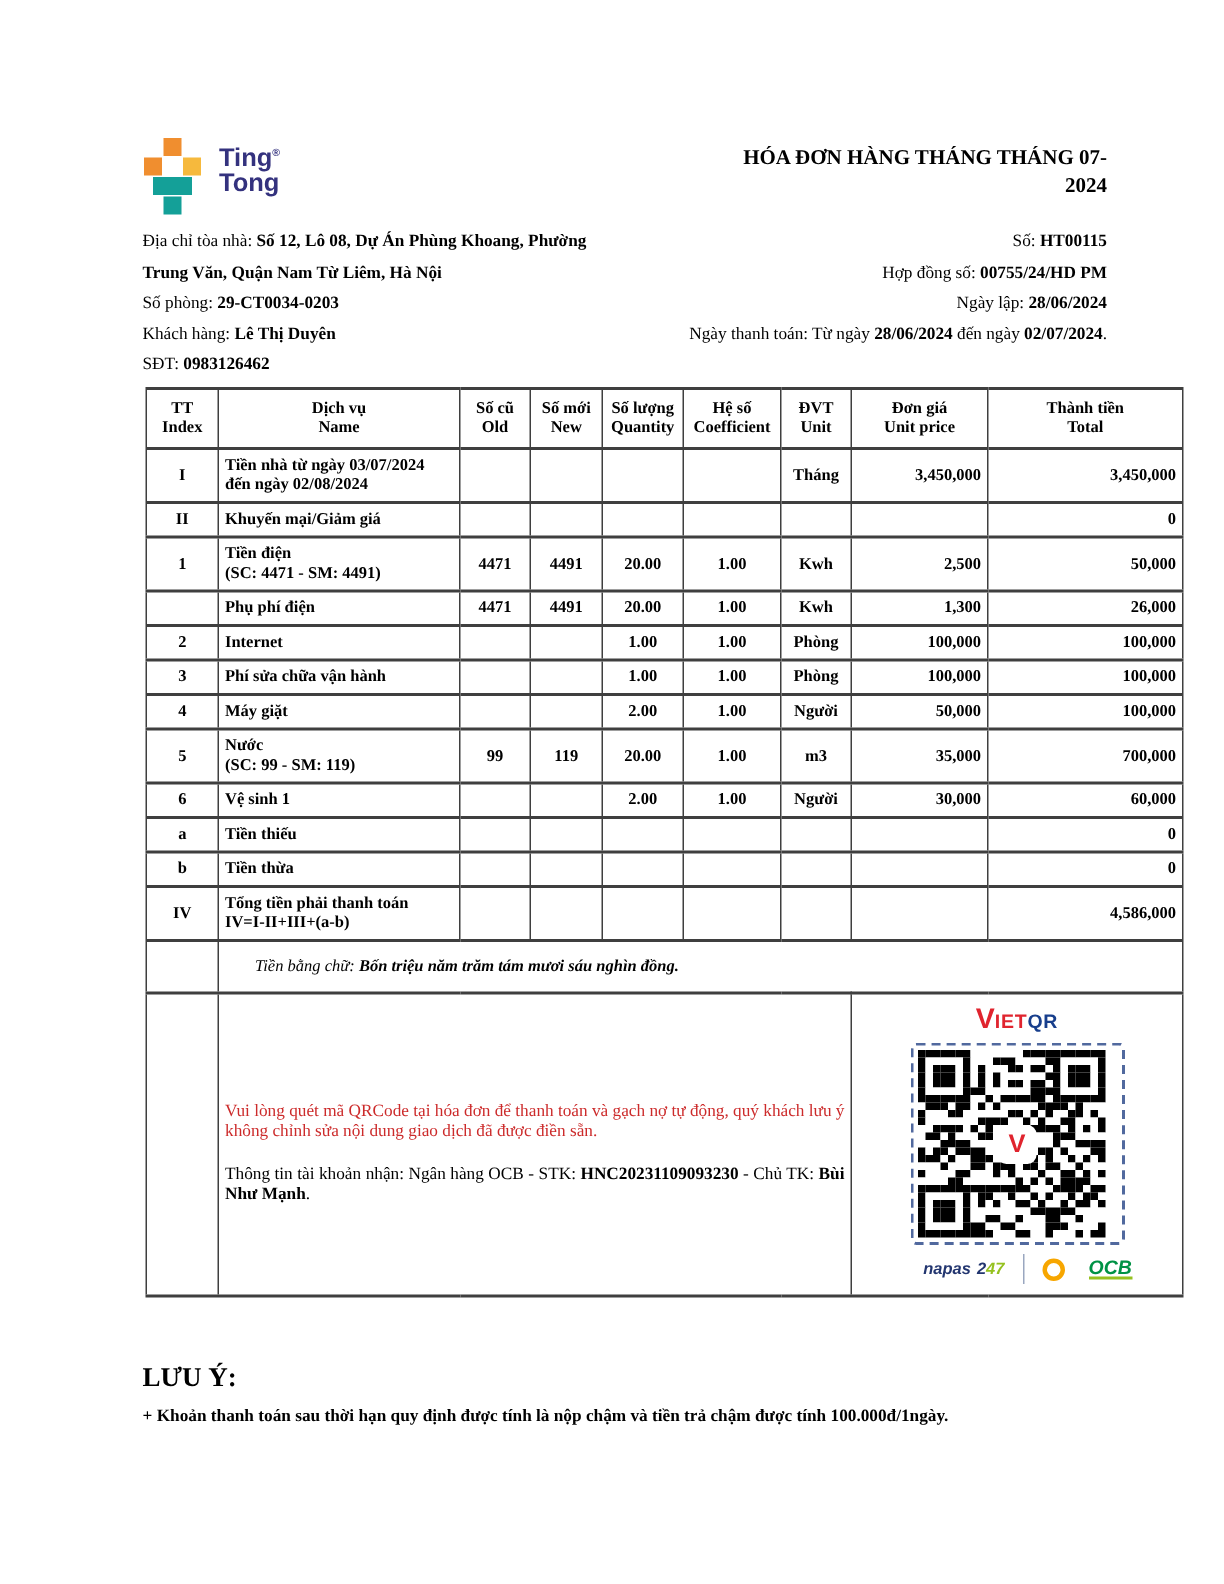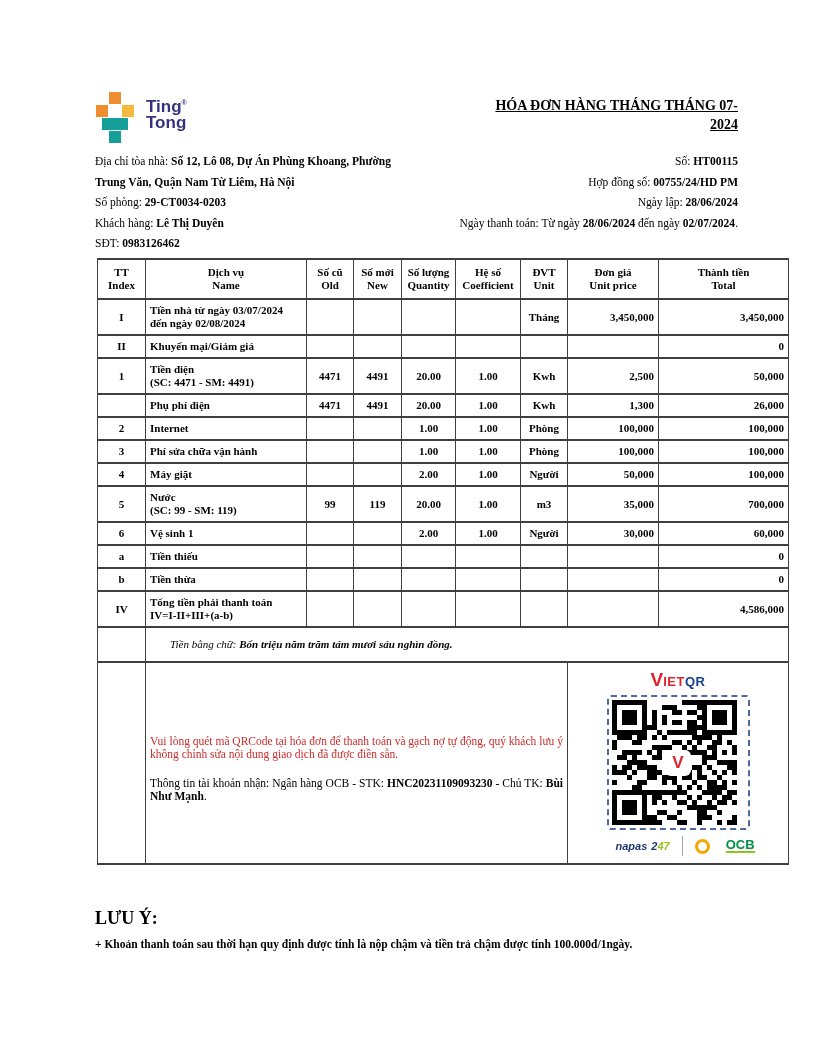--- a/index.html
+++ b/index.html
@@ -14,21 +14,21 @@
   .sq-left{left:1px;top:14px;width:12px;height:12px;background:var(--logo-orange,#F08E2F);}
   .sq-right{left:27px;top:14px;width:12px;height:12px;background:var(--logo-yellow,#F6B93D);}
   .sq-bar{left:7px;top:27px;width:26px;height:12px;background:var(--logo-teal,#14A098);}
   .sq-bottom{left:14px;top:40px;width:12px;height:12px;background:var(--logo-teal,#14A098);}
   .logo-text{font-family:"Liberation Sans","DejaVu Sans",sans-serif;font-weight:bold;
              color:var(--logo-navy,#34327E);font-size:17px;line-height:16px;padding-top:4px;}
   .reg{font-size:7px;vertical-align:super;}
 
   
   .doc-title{position:absolute;top:96px;right:78px;width:300px;text-align:right;
-             font-weight:bold;font-size:14px;line-height:19px;text-decoration:underline;}
+             font-weight:bold;font-size:14px;line-height:19px;}
   .hdr-left{position:absolute;left:95px;top:151px;width:324px;font-size:11.5px;line-height:20.6px;}
   .hdr-right{position:absolute;right:78px;top:151px;width:370px;text-align:right;
              font-size:11.5px;line-height:20.6px;}
 
   
   table.inv{position:absolute;left:97px;top:258px;width:691px;border-collapse:collapse;
             table-layout:fixed;font-size:11px;font-weight:bold;}
   table.inv th,table.inv td{border:1px solid #3f3f3f;border-top-width:2px;border-bottom-width:2px;
             padding:4px;line-height:13px;vertical-align:middle;overflow:hidden;}
   table.inv thead th{height:30px;text-align:center;}
@@ -62,21 +62,21 @@
              background:#fff;border-radius:6px;display:flex;align-items:center;justify-content:center;}
   .qr-center span{color:var(--vietqr-red,#E0242E);font-family:"Liberation Sans",sans-serif;
                   font-weight:bold;font-size:17px;line-height:1;}
   .pay-brands{display:flex;align-items:center;justify-content:center;gap:12px;
               font-family:"Liberation Sans","DejaVu Sans",sans-serif;}
   .napas{font-style:italic;font-weight:bold;font-size:11px;color:var(--napas-navy,#22356F);margin-left:14px;}
   .napas i{font-style:italic;}
   .n-navy{margin-left:4px;color:var(--napas-navy,#22356F);}
   .n-green{color:var(--napas-green,#95C11F);}
   .brand-sep{width:1px;height:20px;background:#9aa7c0;}
-  .ocb{display:inline-flex;align-items:center;gap:16px;}
+  .ocb{display:inline-flex;align-items:center;gap:16px;font-style:italic;}
   .ocb-ring{width:9px;height:9px;border:3.5px solid var(--ocb-orange,#F7A600);border-radius:50%;}
   .ocb-text{color:var(--ocb-green,#009245);font-weight:bold;font-size:13px;line-height:12px;
             border-bottom:2px solid var(--napas-green,#95C11F);}
 
   
   .notes-title{position:absolute;left:95px;top:908px;font-weight:bold;font-size:18px;}
   .note-line{position:absolute;left:95px;top:938px;width:660px;font-weight:bold;font-size:11.5px;}
 </style>
 </head>
 <body>

